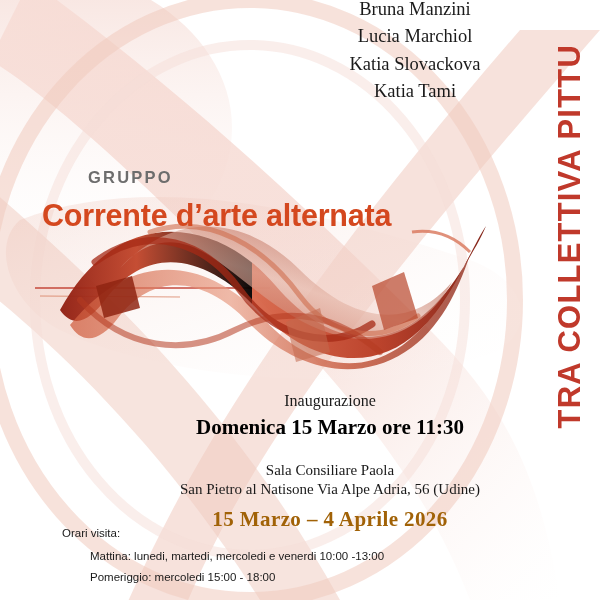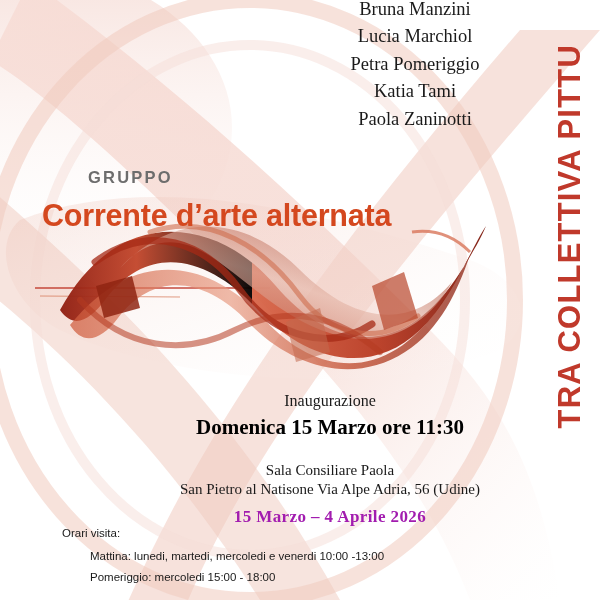--- a/index.html
+++ b/index.html
@@ -126,22 +126,22 @@
   }
   .ev-address {
     font-family: "Liberation Serif", serif;
     font-size: 15px;
     color: #1a1a1a;
     margin-bottom: 9px;
   }
   .ev-range {
     font-family: "Liberation Serif", serif;
     font-weight: bold;
-    font-size: 17px;
-    color: #a21caf;
+    font-size: 21px;
+    color: #a16207;
     letter-spacing: 0.4px;
   }
 
   
   .hours {
     position: absolute;
     left: 62px;
     top: 527px;
     z-index: 6;
   }
@@ -231,23 +231,22 @@
     <path d="M 412 232 C 440 228 458 240 470 252" fill="none" stroke="#d8765a" stroke-width="3" opacity="0.8"></path>
 
     <path d="M 96 286 L 132 276 L 140 308 L 104 318 Z" fill="#8f2412" opacity="0.85"></path>
     <path d="M 372 286 L 404 272 L 418 318 L 384 330 Z" fill="#b8462b" opacity="0.7"></path>
     <path d="M 286 322 L 320 308 L 330 352 L 296 362 Z" fill="#c26a4f" opacity="0.55"></path>
   </svg>
 
   <div class="artists">
     <div class="name">Bruna Manzini</div>
     <div class="name">Lucia Marchiol</div>
-    <div class="name">Petra Pomeriggio</div>
+    <div class="name">Katia Slovackova</div>
     <div class="name">Katia Tami</div>
-    <div class="name">Paola Zaninotti</div>
   </div>
 
   <div class="logo-block">
     <div class="logo-gruppo">GRUPPO</div>
     <div class="logo-title">Corrente d’arte alternata</div>
   </div>
 
   <div class="side-title">
     <span>TRA COLLETTIVA PITTU</span>
   </div>

